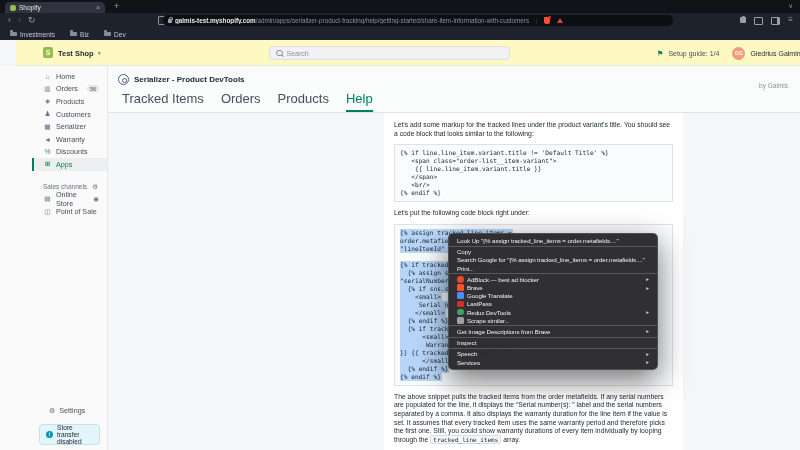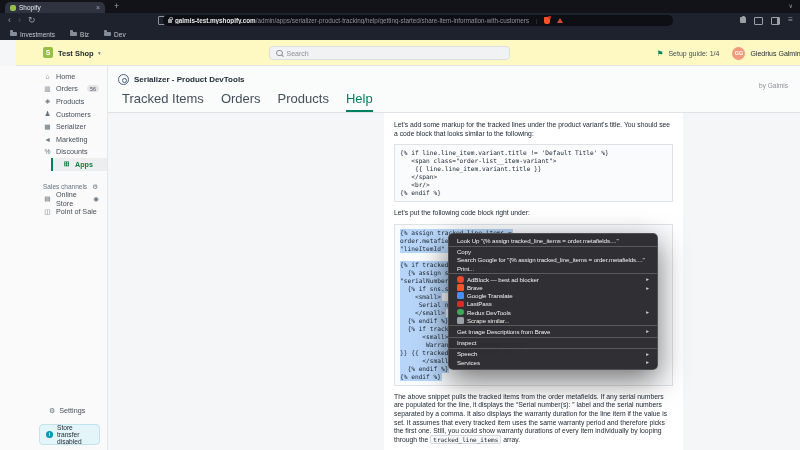--- a/index.html
+++ b/index.html
@@ -49,21 +49,21 @@
   .topright{position:absolute;right:8px;top:0;height:26px;display:flex;align-items:center;gap:5px;}
   .flagic{color:#008060;font-size:7.5px;}
   .setup{font-size:7px;color:#454f5b;margin-right:8px;}
   .avatar{width:13px;height:13px;border-radius:50%;background:#f2997e;color:#fff;font-size:5.5px;font-weight:bold;display:flex;align-items:center;justify-content:center;}
   .username{font-size:7px;color:#212b36;}
   
   .app{position:absolute;top:66px;left:0;right:0;bottom:0;display:flex;}
   .sidebar{width:108px;background:#fafafa;border-right:1px solid #e5e7e9;box-sizing:border-box;display:flex;flex-direction:column;padding-top:4px;padding-left:32px;}
   .navitem{display:flex;align-items:center;height:12.6px;padding:0 8px 0 9px;font-size:7.2px;color:#454f5b;border-left:2.5px solid transparent;box-sizing:border-box;}
   .navicon{width:9px;color:#637381;font-size:6.8px;margin-right:4px;text-align:center;flex:none;}
-  .navitem.active{background:#edeeef;border-left-color:#008060;color:#108043;font-weight:bold;margin-left:19px;}
+  .navitem.active{background:#edeeef;border-left-color:#008060;color:#108043;font-weight:normal;}
   .navitem.active .navicon{color:#108043;}
   .navbadge{margin-left:auto;background:#e4e5e7;border-radius:4px;font-size:5.5px;color:#454f5b;padding:0.5px 3px;}
   .navtrail{margin-left:auto;color:#637381;font-size:6.5px;}
   .sectionhead{display:flex;align-items:center;margin-top:10px;height:12px;padding:0 9px 0 11px;font-size:6.5px;color:#637381;}
   .sectiongear{margin-left:auto;font-size:6.5px;color:#637381;}
   .sbfooter{margin-top:auto;padding-bottom:5px;}
   .settingsrow{display:flex;align-items:center;height:13px;padding-left:11px;font-size:7.2px;color:#454f5b;gap:4px;margin-left:6px;}
   .settingsgear{color:#637381;font-size:7px;}
   .transfer{margin:7px 7px 0;background:#e4f5f9;border:1px solid #c2e3ec;border-radius:4px;height:21px;display:flex;align-items:center;gap:4px;padding:0 6px;font-size:6.6px;color:#212b36;box-sizing:border-box;}
   .infoic{width:7px;height:7px;border-radius:50%;background:#0098b7;color:#fff;font-size:5px;font-weight:bold;text-align:center;line-height:7px;flex:none;}
@@ -190,21 +190,21 @@
           </div>
 
           <div class="navitem">
             <span class="navicon">▦</span>
             <span>Serializer</span>
 
           </div>
 
           <div class="navitem">
             <span class="navicon">◄</span>
-            <span>Marketing</span>
+            <span>Warranty</span>
 
           </div>
 
           <div class="navitem">
             <span class="navicon">%</span>
             <span>Discounts</span>
 
           </div>
 
           <div class="navitem active">

